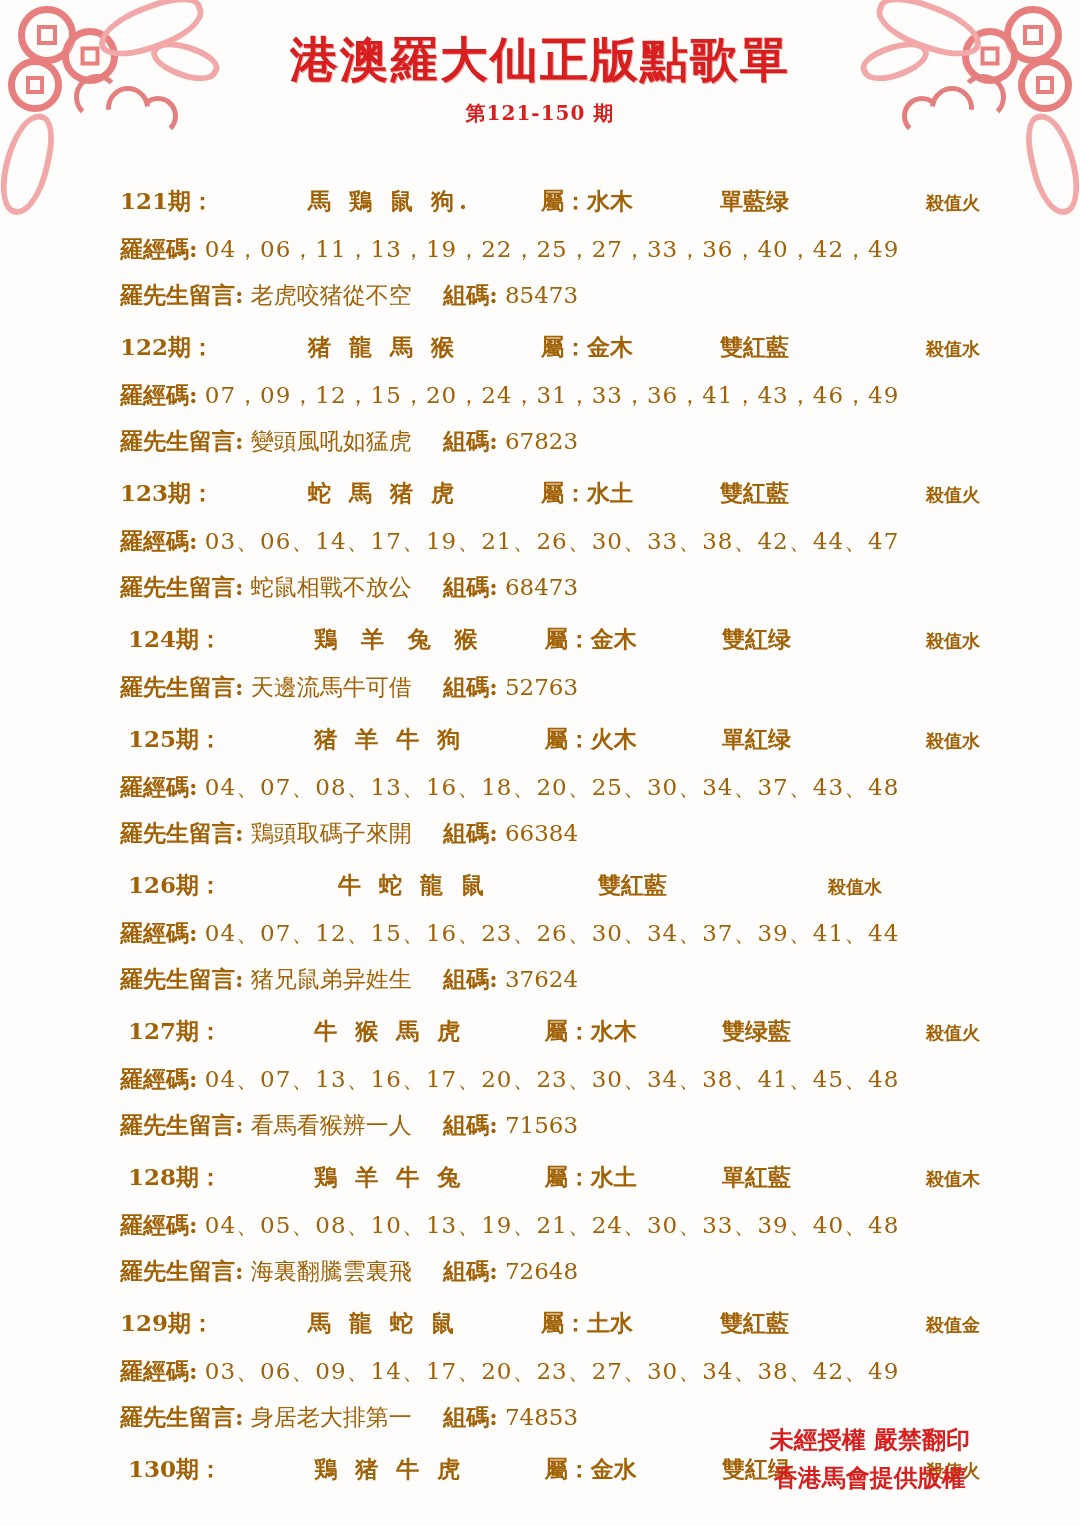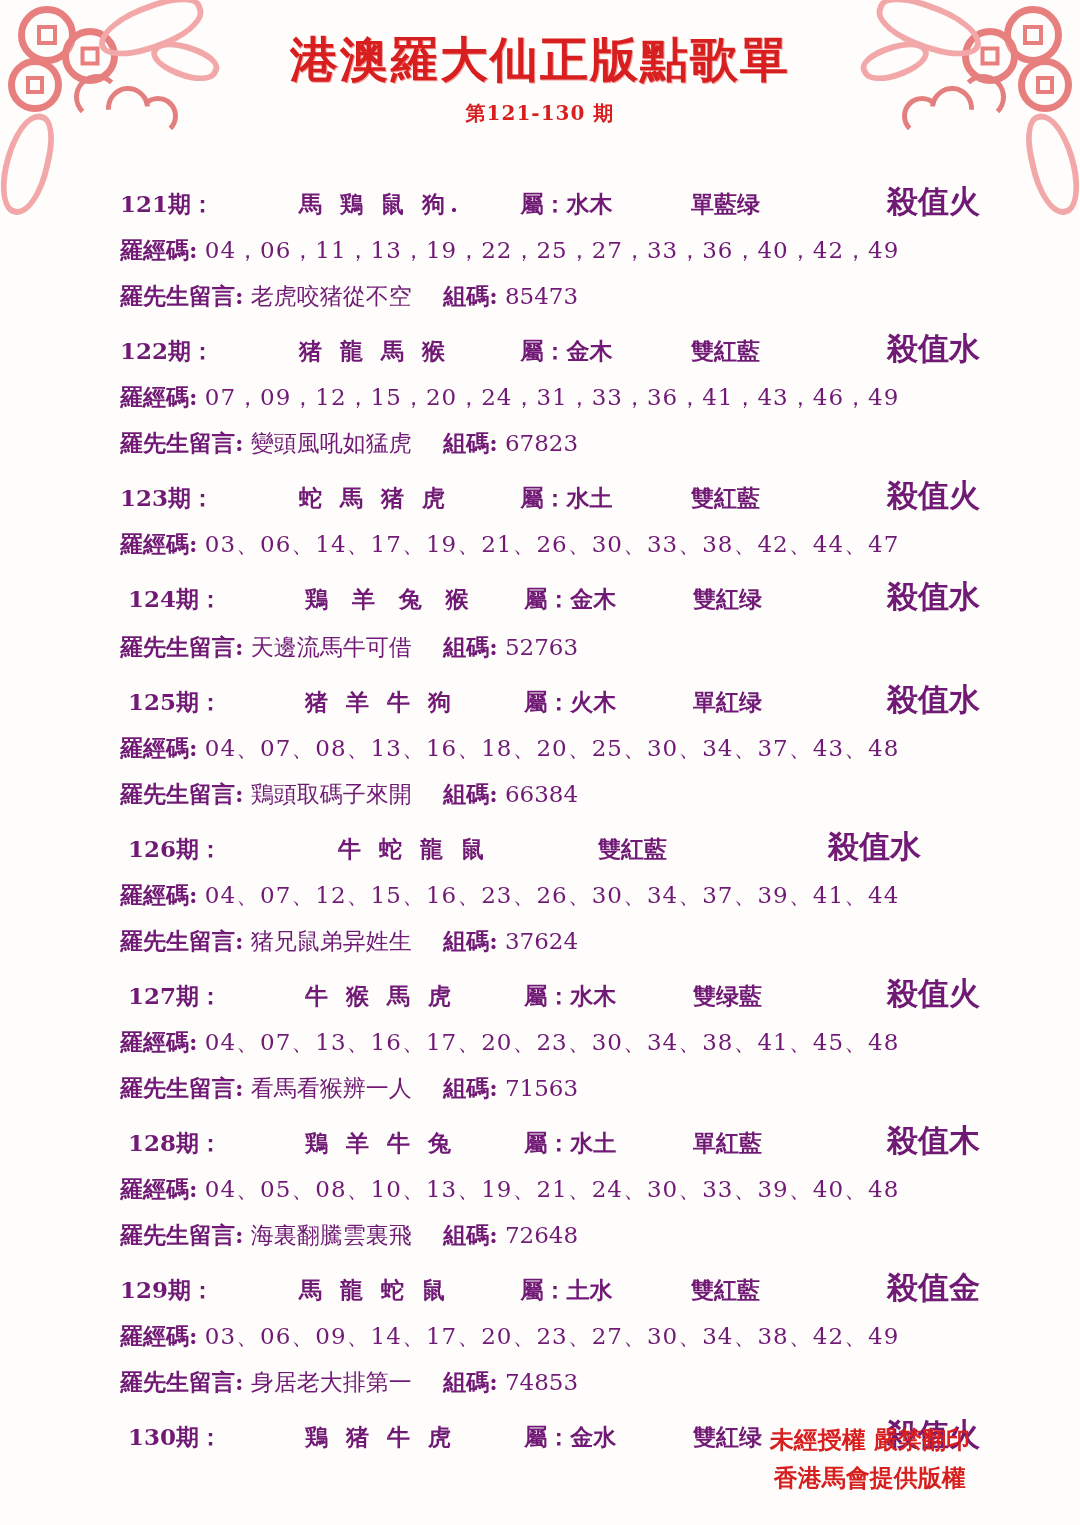--- a/index.html
+++ b/index.html
@@ -88,21 +88,21 @@
   .content {
     position: absolute;
     top: 178px;
     left: 120px;
     width: 860px;
   }
   .block {
     margin-bottom: 6px;
   }
   .row {
-    color: #701a75;
+    color: #a16207;
     font-family: "DejaVu Serif", serif;
     font-size: 23px;
     line-height: 46px;
     white-space: nowrap;
   }
   .row.head {
     font-weight: bold;
     display: flex;
     align-items: baseline;
   }
@@ -116,21 +116,21 @@
   .head .attr {
     width: 200px;
     display: inline-block;
   }
   .head .combo {
     width: 230px;
     display: inline-block;
   }
   .head .kill {
     display: inline-block;
-    font-size: 31px;
+    font-size: 18px;
   }
   .row.codes .label,
   .row.msg .label {
     font-weight: bold;
   }
   .row.codes .nums {
     letter-spacing: 1px;
   }
   .row.msg .text {
     margin-right: 24px;
@@ -188,21 +188,21 @@
     </div>
     <div class="swirl" style="left:74px; top:74px; width:46px; height:46px;"></div>
     <div class="swirl" style="left:106px; top:86px; width:44px; height:44px; transform:rotate(40deg);"></div>
     <div class="swirl" style="left:138px; top:96px; width:40px; height:40px; transform:rotate(90deg);"></div>
     <div class="ribbon" style="left:96px; top:4px; width:110px; height:46px; transform:rotate(-18deg);"></div>
     <div class="ribbon" style="left:4px; top:112px; width:46px; height:104px; transform:rotate(12deg);"></div>
     <div class="ribbon" style="left:150px; top:44px; width:70px; height:34px; transform:rotate(22deg);"></div>
   </div>
 
   <div class="title">港澳羅大仙正版點歌單</div>
-  <div class="subtitle">第121-130 期</div>
+  <div class="subtitle">第121-150 期</div>
 
   <div class="content">
 
     <div class="block">
       <div class="row head">
         <span class="period">121期：</span>
         <span class="zodiacs" style="width:260px; display:inline-block;">馬 鶏 鼠 狗.</span>
         <span class="attr">屬：水木</span>
         <span class="combo">單藍绿</span>
         <span class="kill">殺值火</span>
@@ -244,20 +244,26 @@
         <span class="period">123期：</span>
         <span class="zodiacs" style="width:260px; display:inline-block;">蛇 馬 猪 虎</span>
         <span class="attr">屬：水土</span>
         <span class="combo">雙紅藍</span>
         <span class="kill">殺值火</span>
       </div>
       <div class="row codes indent1">
         <span class="label">羅經碼:</span>
         <span class="nums">03、06、14、17、19、21、26、30、33、38、42、44、47</span>
       </div>
+      <div class="row msg indent1">
+        <span class="label">羅先生留言:</span>
+        <span class="text">蛇鼠相戰不放公</span>
+        <span class="group-label">組碼:</span>
+        <span class="group">68473</span>
+      </div>
     </div>
 
     <div class="block">
       <div class="row head indent2">
         <span class="period">124期：</span>
         <span class="zodiacs" style="width:260px; display:inline-block;font-family:Liberation Mono, monospace;">鶏 羊 兔 猴</span>
         <span class="attr">屬：金木</span>
         <span class="combo">雙紅绿</span>
         <span class="kill">殺值水</span>
       </div>

